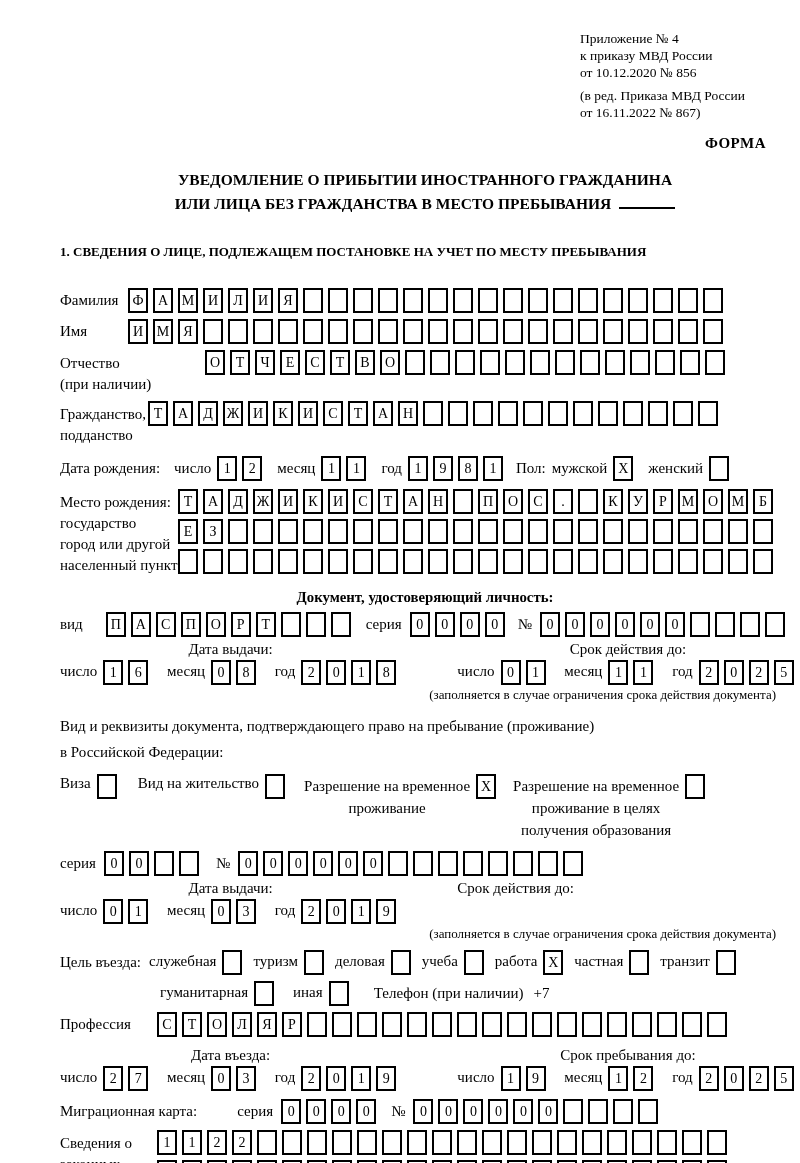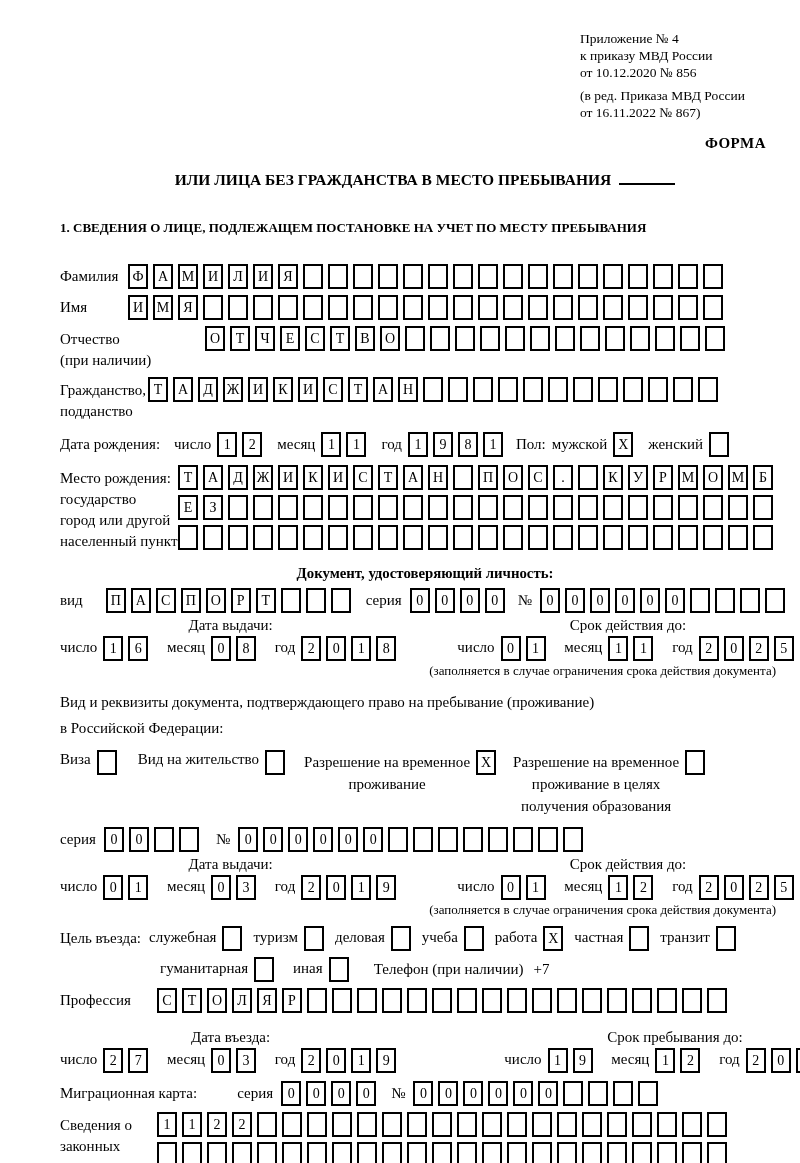--- a/index.html
+++ b/index.html
@@ -60,20 +60,21 @@
     <div>к приказу МВД России</div>
     <div>от 10.12.2020 № 856</div>
     <div class="gap"></div>
     <div>(в ред. Приказа МВД России</div>
     <div>от 16.11.2022 № 867)</div>
   </div>
 
   <div class="forma">ФОРМА</div>
 
   <div class="title">
+    <div>УВЕДОМЛЕНИЕ О ПРИБЫТИИ ИНОСТРАННОГО ГРАЖДАНИНА</div>
     <div>
       <span>ИЛИ ЛИЦА БЕЗ ГРАЖДАНСТВА В МЕСТО ПРЕБЫВАНИЯ</span><span class="title-underline"></span>
     </div>
   </div>
 
   <div class="sect">1. СВЕДЕНИЯ О ЛИЦЕ, ПОДЛЕЖАЩЕМ ПОСТАНОВКЕ НА УЧЕТ ПО МЕСТУ ПРЕБЫВАНИЯ</div>
 
   <div class="row" style="margin-top:28px;">
     <span class="lbl w68">Фамилия</span>
     <span class="cells"><span class="cell">Ф</span><span class="cell">А</span><span class="cell">М</span><span class="cell">И</span><span class="cell">Л</span><span class="cell">И</span><span class="cell">Я</span><span class="cell"></span><span class="cell"></span><span class="cell"></span><span class="cell"></span><span class="cell"></span><span class="cell"></span><span class="cell"></span><span class="cell"></span><span class="cell"></span><span class="cell"></span><span class="cell"></span><span class="cell"></span><span class="cell"></span><span class="cell"></span><span class="cell"></span><span class="cell"></span><span class="cell"></span></span>
@@ -202,25 +203,20 @@
     <div class="dgroup">
       <div class="dhead">Дата выдачи:</div>
       <div class="dvals">
         <span class="dl">число</span><span class="cells"><span class="cell">0</span><span class="cell">1</span></span>
         <span class="dl2">месяц</span><span class="cells"><span class="cell">0</span><span class="cell">3</span></span>
         <span class="dl2">год</span><span class="cells"><span class="cell">2</span><span class="cell">0</span><span class="cell">1</span><span class="cell">9</span></span>
       </div>
     </div>
     <div class="dgroup dgroup2">
       <div class="dhead">Срок действия до:</div>
-      <div class="dvals">
-        <span class="dl">число</span><span class="cells"><span class="cell">0</span><span class="cell">1</span></span>
-        <span class="dl2">месяц</span><span class="cells"><span class="cell">1</span><span class="cell">2</span></span>
-        <span class="dl2">год</span><span class="cells"><span class="cell">2</span><span class="cell">0</span><span class="cell">2</span><span class="cell">5</span></span>
-      </div>
     </div>
   </div>
   <div class="fnote right">(заполняется в случае ограничения срока действия документа)</div>
 
   <div class="row" style="margin-top:8px;">
     <span class="lbl mr8">Цель въезда:</span>
     <span class="purpose-item"><span class="lbl">служебная</span><span class="cells ml6"><span class="cell"></span></span></span>
     <span class="purpose-item ml6"><span class="lbl">туризм</span><span class="cells ml6"><span class="cell"></span></span></span>
     <span class="purpose-item ml6"><span class="lbl">деловая</span><span class="cells ml6"><span class="cell"></span></span></span>
     <span class="purpose-item ml6"><span class="lbl">учеба</span><span class="cells ml6"><span class="cell"></span></span></span>
@@ -234,21 +230,21 @@
     <span class="purpose-item ml14"><span class="lbl">иная</span><span class="cells ml6"><span class="cell"></span></span></span>
     <span class="lbl ml20">Телефон (при наличии)</span>
     <span class="lbl ml10 mr6">+7</span>
   </div>
 
   <div class="row">
     <span class="lbl w97">Профессия</span>
     <span class="cells"><span class="cell">С</span><span class="cell">Т</span><span class="cell">О</span><span class="cell">Л</span><span class="cell">Я</span><span class="cell">Р</span><span class="cell"></span><span class="cell"></span><span class="cell"></span><span class="cell"></span><span class="cell"></span><span class="cell"></span><span class="cell"></span><span class="cell"></span><span class="cell"></span><span class="cell"></span><span class="cell"></span><span class="cell"></span><span class="cell"></span><span class="cell"></span><span class="cell"></span><span class="cell"></span><span class="cell"></span></span>
   </div>
 
-  <div class="dates" style="margin-top:16px;gap:47px;">
+  <div class="dates" style="margin-top:10px;">
     <div class="dgroup">
       <div class="dhead">Дата въезда:</div>
       <div class="dvals">
         <span class="dl">число</span><span class="cells"><span class="cell">2</span><span class="cell">7</span></span>
         <span class="dl2">месяц</span><span class="cells"><span class="cell">0</span><span class="cell">3</span></span>
         <span class="dl2">год</span><span class="cells"><span class="cell">2</span><span class="cell">0</span><span class="cell">1</span><span class="cell">9</span></span>
       </div>
     </div>
     <div class="dgroup dgroup2">
       <div class="dhead">Срок пребывания до:</div>

